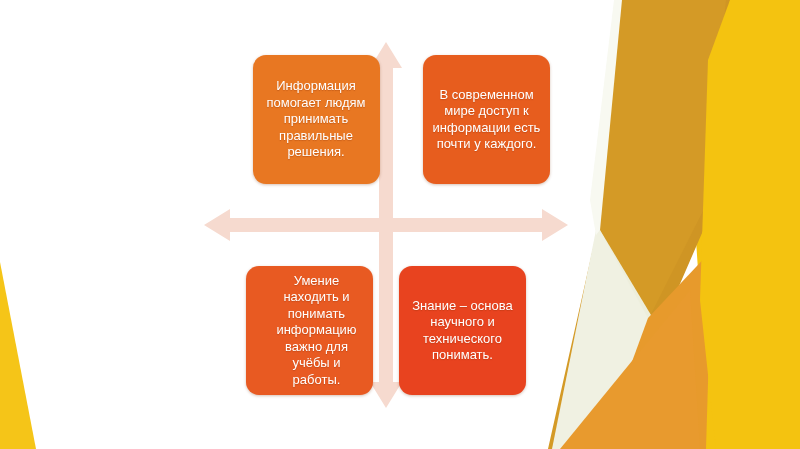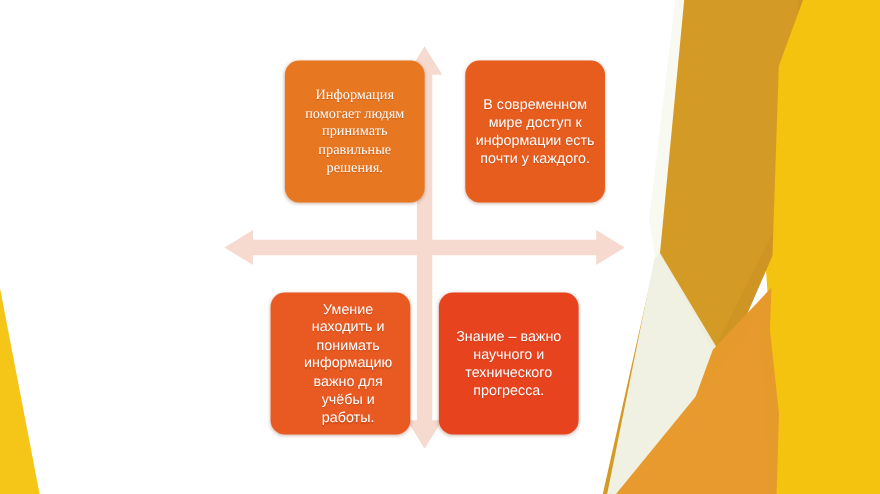--- a/index.html
+++ b/index.html
@@ -75,21 +75,21 @@
   }
   .box-text {
     display: block;
     width: 100%;
   }
   .cell-tl .box { background: #e87722; }
   .cell-tr .box { background: #e75d1e; }
   .cell-bl .box { background: #e85a22; }
   .cell-br .box { background: #e8431f; }
 
-  .cell-tl { align-items: flex-start; justify-content: flex-end; font-family: Liberation Serif, serif; }
+  .cell-tl { align-items: flex-start; justify-content: center; }
   .cell-tr { align-items: flex-start; justify-content: flex-end; }
   .cell-bl { align-items: flex-end; justify-content: flex-start; }
   .cell-br { align-items: flex-end; justify-content: flex-end; }
 
   .cell-tl .box { margin: 21px 0 0 50px; }
   .cell-tr .box { margin: 21px 26px 0 0; }
   .cell-bl .box { margin: 0 0 21px 50px; padding-left: 21px; }
   .cell-br .box { margin: 0 50px 21px 0; }
 </style>
 </head>
@@ -142,20 +142,20 @@
       </div>
 
       <div class="cell cell-bl">
         <div class="box" style="background: rgb(232, 90, 34);">
           <span class="box-text">Умение находить и понимать информацию важно для учёбы и работы.</span>
         </div>
       </div>
 
       <div class="cell cell-br">
         <div class="box" style="background: rgb(232, 67, 31);">
-          <span class="box-text">Знание – важно научного и технического прогресса.</span>
+          <span class="box-text">Знание – основа научного и технического понимать.</span>
         </div>
       </div>
 
     </div>
   </div>
 
 </div>
 
 </body></html>

